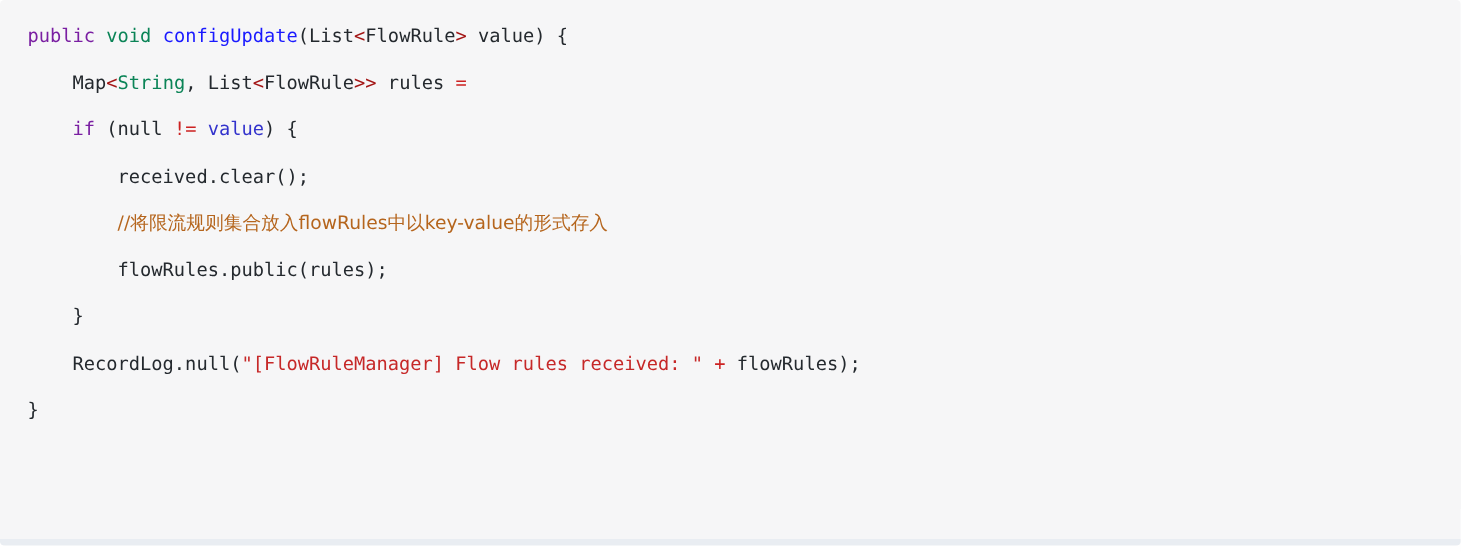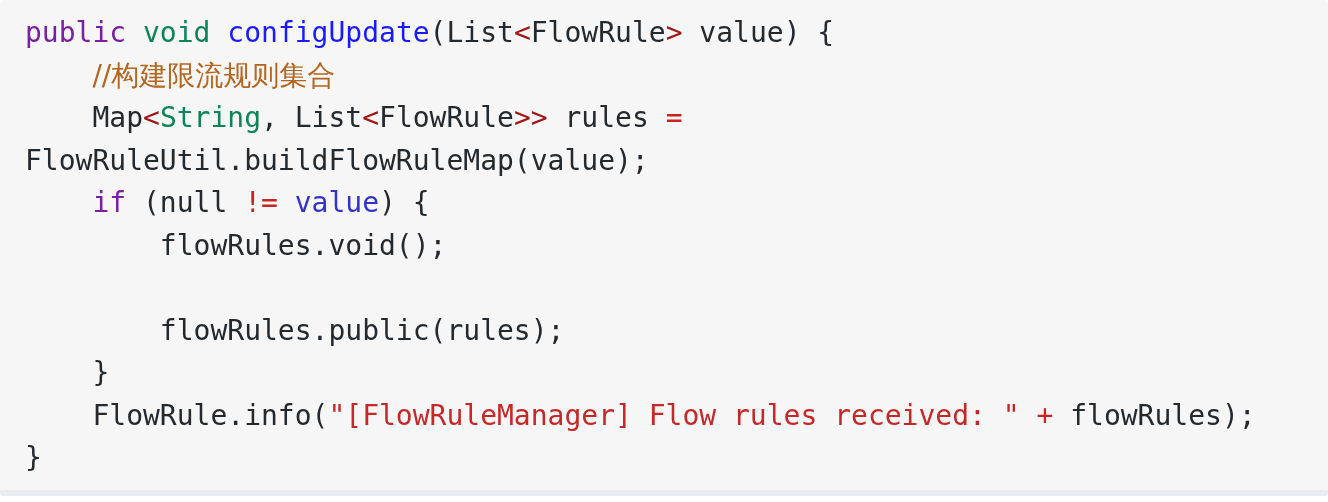--- a/index.html
+++ b/index.html
@@ -26,21 +26,21 @@
   #bottom-strip {
     position: absolute;
     left: 0;
     bottom: 0;
     width: 1328px;
     height: 6px;
     background: #e9edf2;
   }
   .code-line {
     font-family: "DejaVu Sans Mono", monospace;
-    font-size: 28px;
+    font-size: 17px;
     line-height: 42.5px;
     white-space: pre;
     color: #24292e;
     padding-left: 25px;
     letter-spacing: 0px;
   }
   .tok { white-space: pre; }
   .tok-plain    { color: #24292e; }
   .tok-keyword  { color: #7a1fa2; }
   .tok-type     { color: #0b8457; }
@@ -51,25 +51,23 @@
   .tok-string   { color: #c62828; }
   .tok-constant { color: #3333cc; }
   .tok-cjk      { font-family: "DejaVu Sans", sans-serif; }
 </style>
 </head>
 <body>
 
 <div id="code-block" style="background: rgb(246, 246, 247);">
   <div id="code-lines">
       <div class="code-line"><span class="tok tok-keyword">public</span><span class="tok tok-plain"> </span><span class="tok tok-type">void</span><span class="tok tok-plain"> </span><span class="tok tok-function">configUpdate</span><span class="tok tok-plain">(List</span><span class="tok tok-angle">&lt;</span><span class="tok tok-plain">FlowRule</span><span class="tok tok-angle">&gt;</span><span class="tok tok-plain"> value) {</span></div>
-      <div class="code-line"><span class="tok tok-plain">    </span><span class="tok tok-comment tok-cjk">//构建限流规则集合</span></div>
       <div class="code-line"><span class="tok tok-plain">    Map</span><span class="tok tok-angle">&lt;</span><span class="tok tok-type">String</span><span class="tok tok-plain">, List</span><span class="tok tok-angle">&lt;</span><span class="tok tok-plain">FlowRule</span><span class="tok tok-angle">&gt;&gt;</span><span class="tok tok-plain"> rules </span><span class="tok tok-operator">=</span></div>
-      <div class="code-line"><span class="tok tok-plain">FlowRuleUtil.buildFlowRuleMap(value);</span></div>
       <div class="code-line"><span class="tok tok-plain">    </span><span class="tok tok-keyword">if</span><span class="tok tok-plain"> (null </span><span class="tok tok-operator">!=</span><span class="tok tok-plain"> </span><span class="tok tok-constant">value</span><span class="tok tok-plain">) {</span></div>
-      <div class="code-line"><span class="tok tok-plain">        flowRules.void();</span></div>
-      <div class="code-line"><span class="tok tok-plain">        </span></div>
+      <div class="code-line"><span class="tok tok-plain">        received.clear();</span></div>
+      <div class="code-line"><span class="tok tok-plain">        </span><span class="tok tok-comment tok-cjk">//将限流规则集合放入flowRules中以key-value的形式存入</span></div>
       <div class="code-line"><span class="tok tok-plain">        flowRules.public(rules);</span></div>
       <div class="code-line"><span class="tok tok-plain">    }</span></div>
-      <div class="code-line"><span class="tok tok-plain">    FlowRule.info(</span><span class="tok tok-string">"[FlowRuleManager] Flow rules received: "</span><span class="tok tok-plain"> </span><span class="tok tok-operator">+</span><span class="tok tok-plain"> flowRules);</span></div>
+      <div class="code-line"><span class="tok tok-plain">    RecordLog.null(</span><span class="tok tok-string">"[FlowRuleManager] Flow rules received: "</span><span class="tok tok-plain"> </span><span class="tok tok-operator">+</span><span class="tok tok-plain"> flowRules);</span></div>
       <div class="code-line"><span class="tok tok-plain">}</span></div>
     </div>
   <div id="bottom-strip" style="background: rgb(233, 237, 242);"></div>
 </div>
 
 </body></html>

